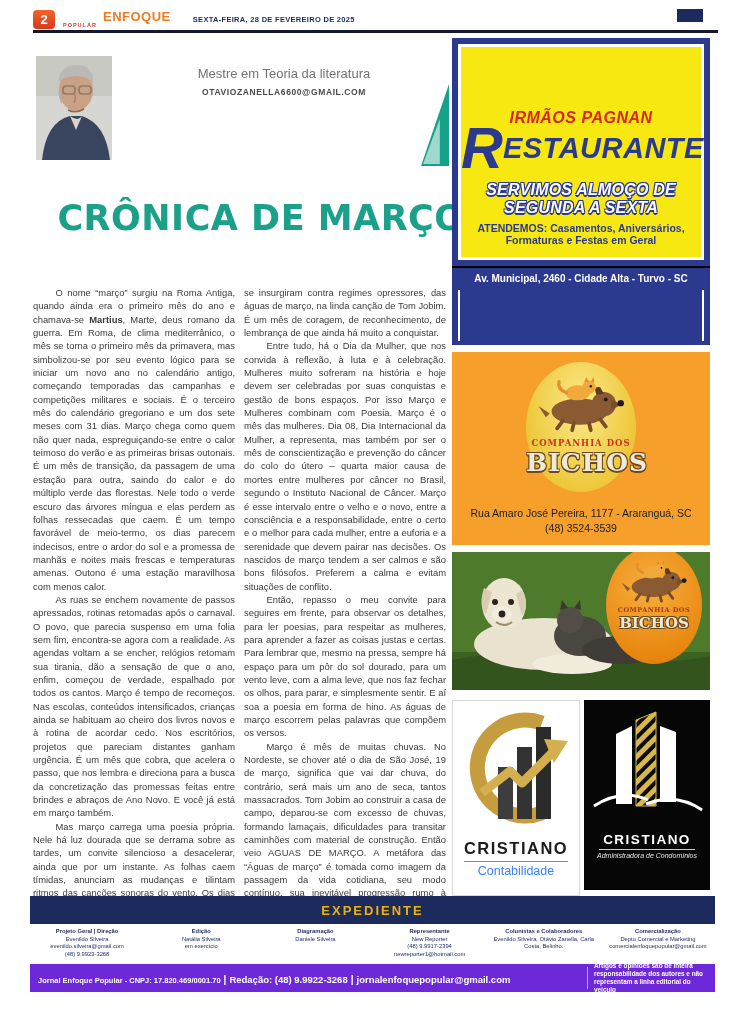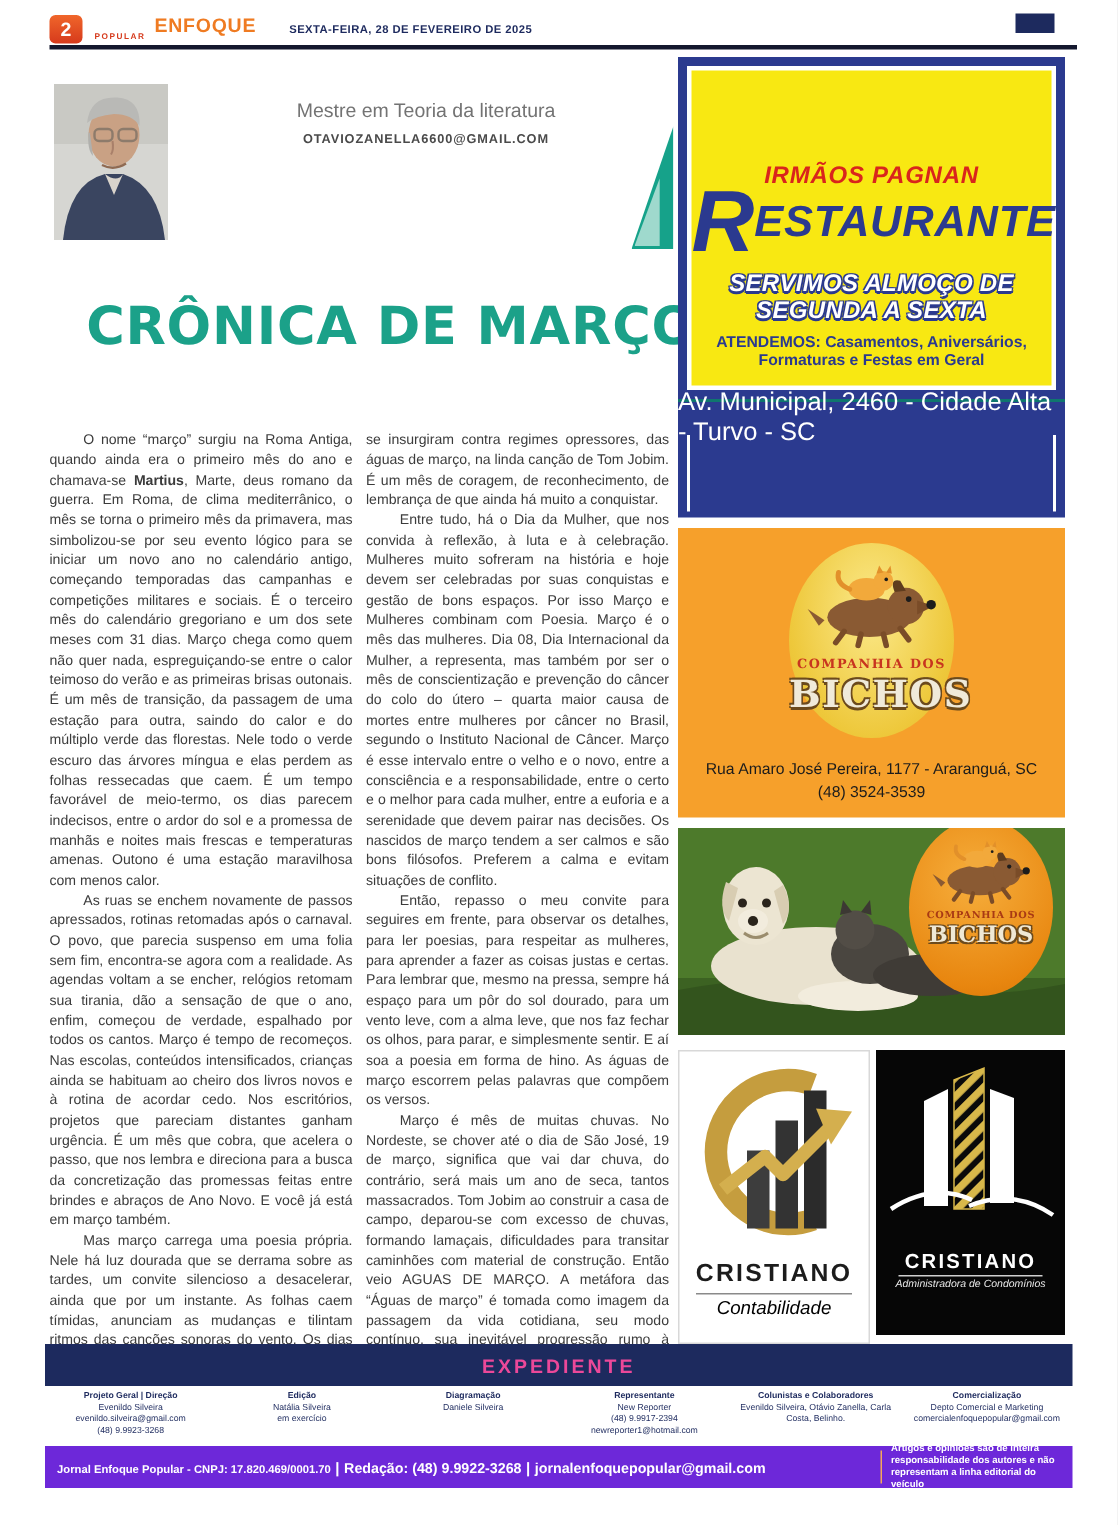--- a/index.html
+++ b/index.html
@@ -47,22 +47,22 @@
   .rest-brandtop{margin-top:62px;color:#d9251c;font-weight:800;font-style:italic;font-size:16px;letter-spacing:.5px;}
   .rest-brand{color:#2b3a8f;font-weight:800;font-style:italic;line-height:.8;margin-top:-2px;}
   .rest-brand .bigR{font-size:58px;vertical-align:-10px;}
   .rest-brand .rest{font-size:29px;letter-spacing:.5px;}
   .rest-banner{margin-top:10px;color:#fff;font-weight:800;font-style:italic;font-size:16px;letter-spacing:.2px;
      text-shadow:-1px -1px 0 #2b3a8f,1px -1px 0 #2b3a8f,-1px 1px 0 #2b3a8f,1px 1px 0 #2b3a8f,0 2px 0 #2b3a8f;}
   .rest-serv{margin-top:5px;color:#2b3a8f;font-weight:800;font-size:10.5px;line-height:12px;}
   .rest-reservas{margin-top:3px;color:#e01e17;font-weight:800;}
   .rest-reservas .lbl{font-size:9px;}
   .rest-reservas .num{font-size:18px;}
-  .rest-addr{position:absolute;left:0;right:0;top:228px;height:22px;color:#fff;font-weight:normal;font-size:17px;
-             display:flex;align-items:center;justify-content:center;border-top:2px solid #0f766e;}
+  .rest-addr{position:absolute;left:0;right:0;top:228px;height:22px;color:#fff;font-weight:bold;font-size:10px;
+             display:flex;align-items:center;justify-content:center;border-top:2px solid #000000;}
   .rest-lower{position:absolute;left:6px;right:6px;top:252px;bottom:4px;border-left:2px solid #fff;border-right:2px solid #fff;}
 
   .ad-bichos{position:absolute;left:452px;top:352px;width:258px;height:193px;background:#f6a02b;text-align:center;}
   .bichos-egg{position:absolute;left:74px;top:10px;width:110px;height:130px;border-radius:50%;
               background:radial-gradient(ellipse at 50% 35%,#fbe98a,#eec83b 70%,#e4b92e);}
   .bichos-cartoon{position:absolute;left:10px;top:14px;width:90px;height:58px;}
   .bichos-brandtop{position:absolute;left:0;right:0;top:76px;color:#c8351f;font-weight:bold;font-size:8.5px;
                    letter-spacing:1px;font-family:"DejaVu Serif", serif;}
   .bichos-brand{position:absolute;left:0;right:0;top:86px;color:#f0ead9;font-weight:bold;font-size:25px;
                 font-family:"DejaVu Serif", serif;letter-spacing:1px;
@@ -77,29 +77,29 @@
   .photo-logo .mt{position:absolute;left:0;right:0;top:60px;color:#a93a14;font-weight:bold;font-size:6.5px;
                   letter-spacing:.5px;font-family:"DejaVu Serif", serif;}
   .photo-logo .mb{position:absolute;left:0;right:0;top:68px;color:#efe8d5;font-weight:bold;font-size:15px;
                   font-family:"DejaVu Serif", serif;
                   text-shadow:-1px -1px 0 #6b4a1d,1px -1px 0 #6b4a1d,-1px 1px 0 #6b4a1d,1px 1px 0 #6b4a1d;}
 
   .ad-crist1{position:absolute;left:452px;top:700px;width:128px;height:196px;background:#fff;
              border:1px solid #d8d8d8;text-align:center;}
   .crist1-name{margin-top:2px;color:#1c1c1c;font-weight:800;font-size:16.5px;letter-spacing:1.5px;}
   .crist1-line{width:104px;height:1px;background:#8a8a8a;margin:3px auto 2px;}
-  .crist1-tag{color:#000000;font-style:italic;font-size:12.5px;}
+  .crist1-tag{color:#3b82f6;font-size:12.5px;}
   .ad-crist2{position:absolute;left:584px;top:700px;width:126px;height:190px;background:#060606;text-align:center;}
   .crist2-name{margin-top:0;color:#fff;font-weight:800;font-size:13.5px;letter-spacing:1.5px;}
   .crist2-line{width:96px;height:1px;background:#cfcfcf;margin:2px auto 2px;}
   .crist2-tag{color:#e8e8e8;font-style:italic;font-size:7px;}
 
   
   .exp-bar{position:absolute;left:30px;top:896px;width:685px;height:28px;background:#1d2a5e;
-           color:#ec4899;font-weight:bold;font-size:13px;letter-spacing:2px;
+           color:#eab308;font-weight:bold;font-size:13px;letter-spacing:2px;
            display:flex;align-items:center;justify-content:center;}
   .exp-cols{position:absolute;left:30px;top:928px;width:685px;height:34px;display:flex;}
   .exp-col{flex:1;text-align:center;color:#1d2a5e;font-size:5.8px;line-height:7.6px;padding:0 4px;}
   .exp-col .t{font-weight:bold;display:block;}
   .exp-col span{display:block;}
 
   
   .foot{position:absolute;left:30px;top:964px;width:685px;height:28px;background:#6d28d9;color:#fff;
         display:flex;align-items:center;}
   .foot-left{flex:1;padding-left:8px;white-space:nowrap;}

